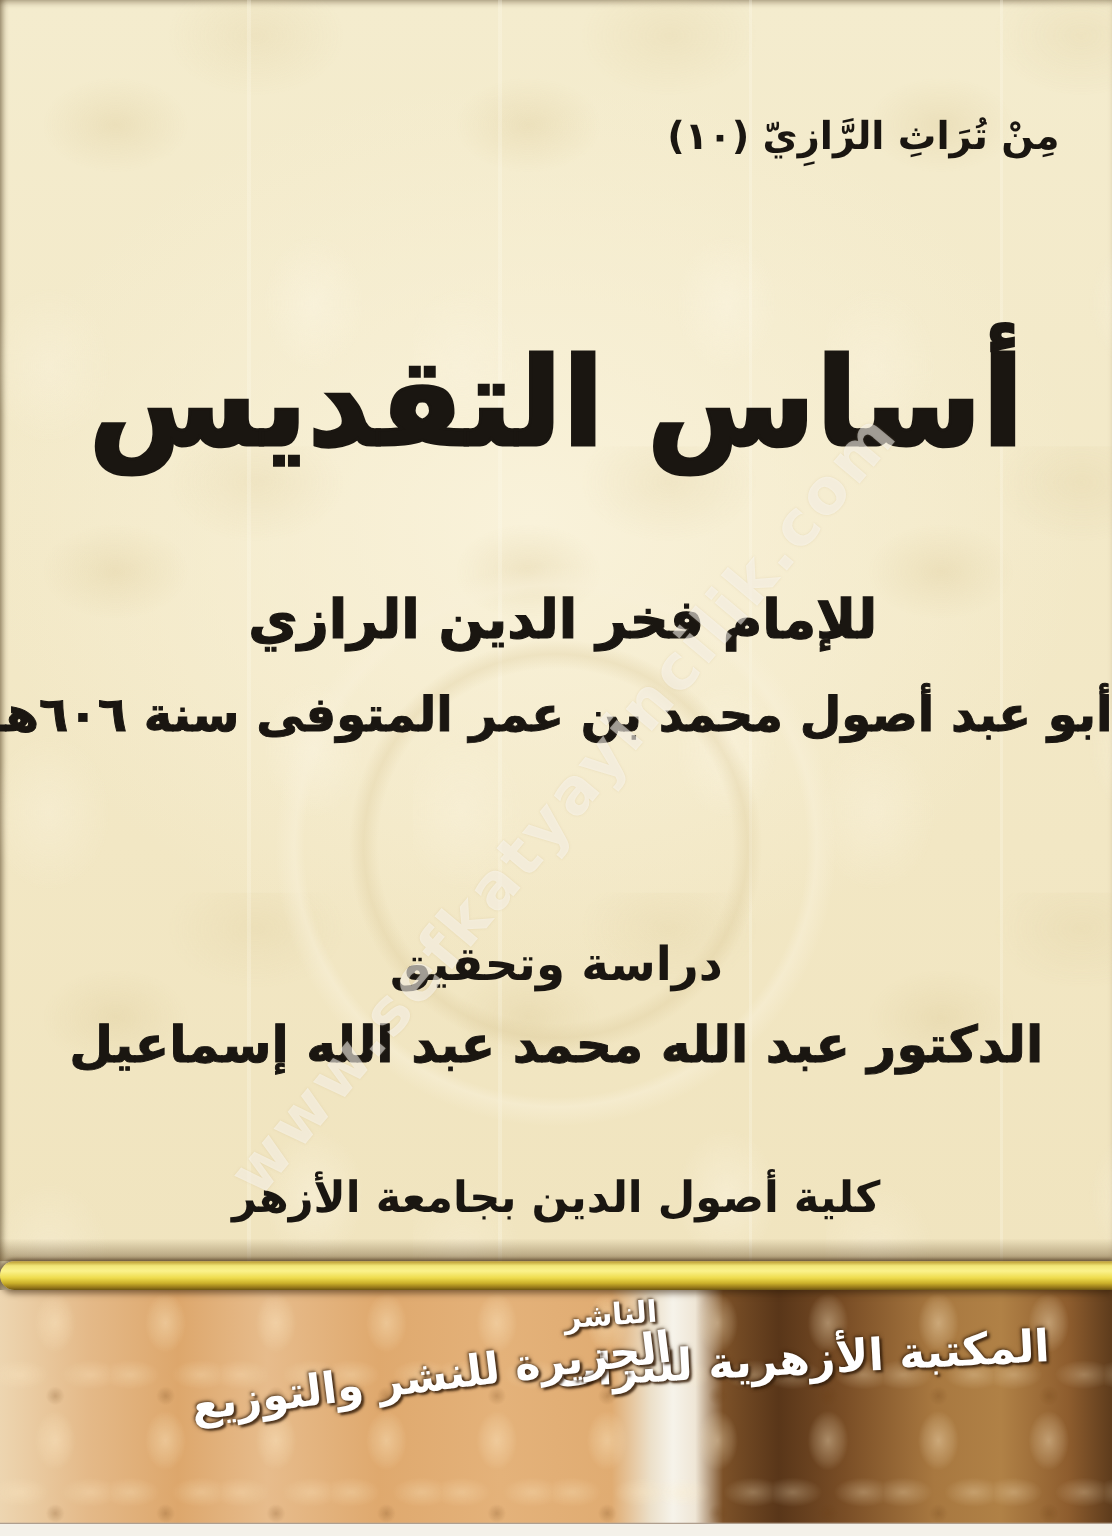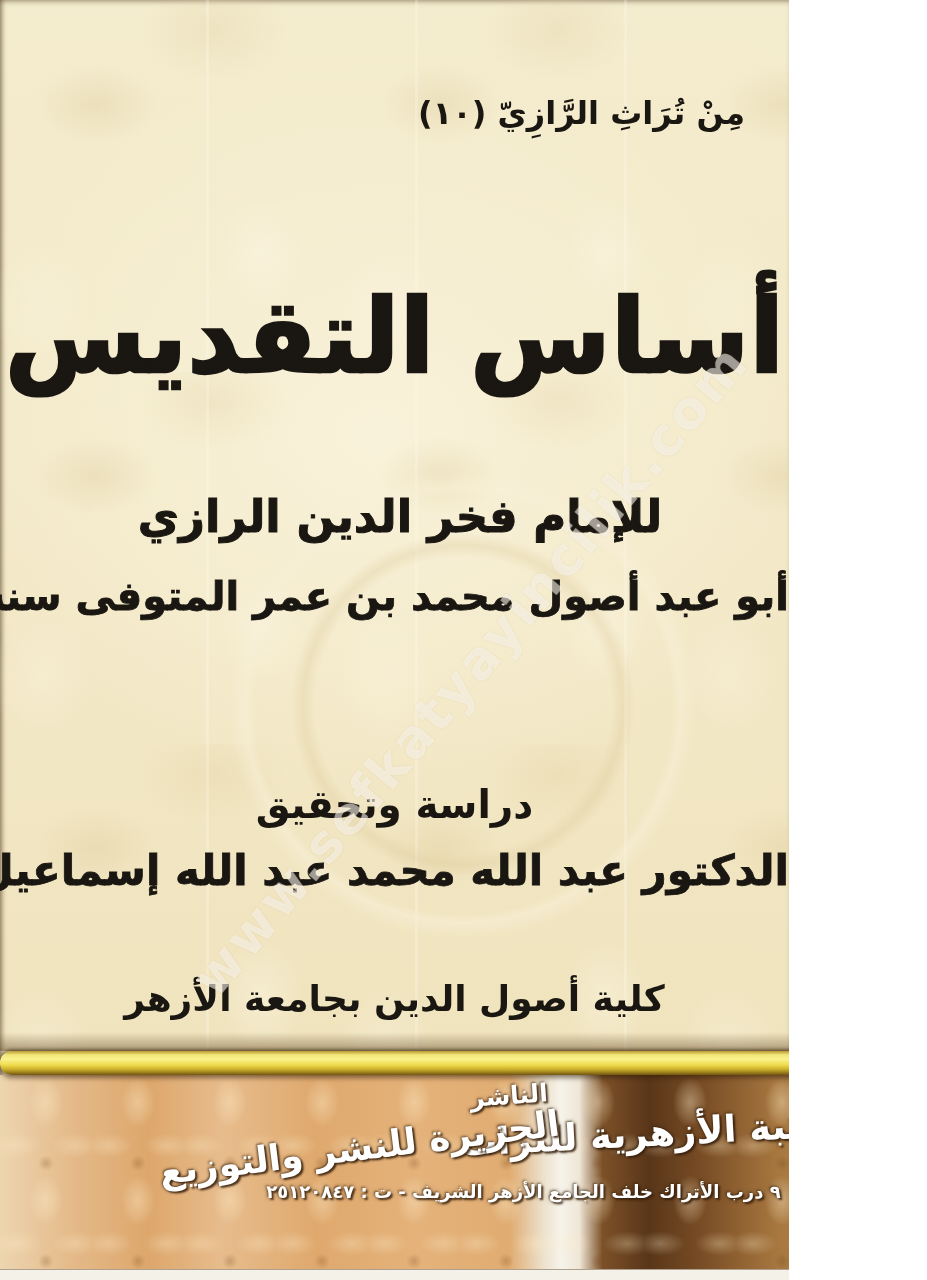--- a/index.html
+++ b/index.html
@@ -1,17 +1,17 @@
 <!DOCTYPE html>
 <html lang="ar"><head>
 <meta charset="utf-8">
 <style>
   html,body{margin:0;padding:0;background:#ffffff;}
   .cover{
-    position:relative; width:789px; height:1280px; overflow:hidden;
+    position:relative; width:927px; height:1280px; overflow:hidden;
     font-family:"DejaVu Sans","Liberation Sans",sans-serif;
     background:
       radial-gradient(ellipse 640px 520px at 48% 34%, #f9f2da 0%, rgba(249,242,218,0) 72%),
       linear-gradient(180deg,#f4ecce 0%,#f2e7c4 55%,#efe2bb 100%);
     box-shadow: inset 4px 0 5px -2px rgba(70,50,20,.55), inset 0 4px 5px -2px rgba(70,50,20,.35);
   }
   
   .emboss{
     position:absolute; left:0; top:0; width:927px; height:1052px;
     background-image:
@@ -123,17 +123,16 @@
   <div class="watermark">www.sefkatyayincilik.com</div>
 
   <div class="pre-bar-shadow"></div>
   <div class="gold-bar"></div>
 
   <div class="publisher-band">
     <div class="band-pattern"></div>
     <div class="white-cal publisher-label" dir="rtl">الناشر</div>
     <div class="white-cal publisher-right" dir="rtl">المكتبة الأزهرية للتراث</div>
     <div class="white-cal publisher-left" dir="rtl">الجزيرة للنشر والتوزيع</div>
-    <div class="white-cal address" dir="rtl">٩ درب الأتراك خلف الجامع الأزهر الشريف - ت : ٢٥١٢٠٨٤٧</div>
   </div>
 
   <div class="bottom-strip"></div>
 </div>
 
 </body></html>

